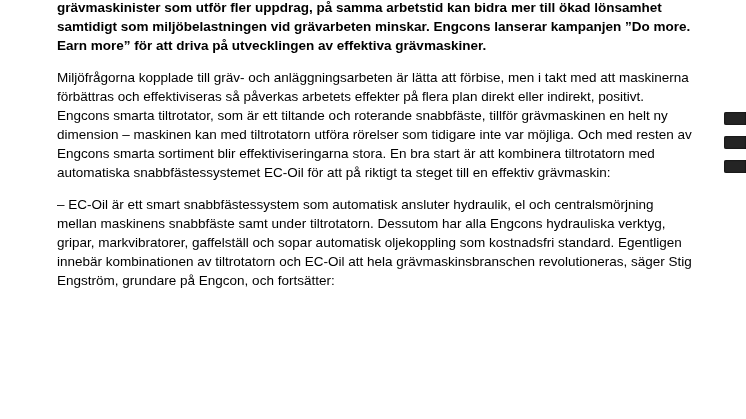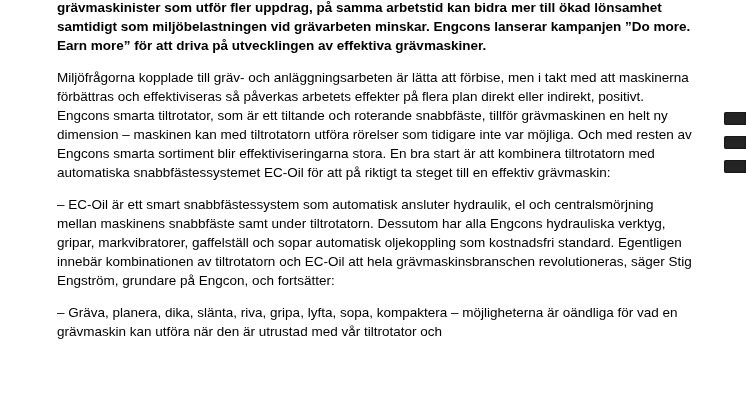--- a/index.html
+++ b/index.html
@@ -49,21 +49,20 @@
 </style>
 </head>
 <body>
 
 <div class="page">
 
   <div class="content">
     <p class="lead">grävmaskinister som utför fler uppdrag, på samma arbetstid kan bidra mer till ökad lönsamhet samtidigt som miljöbelastningen vid grävarbeten minskar. Engcons lanserar kampanjen ”Do more. Earn more” för att driva på utvecklingen av effektiva grävmaskiner.</p>
     <p>Miljöfrågorna kopplade till gräv- och anläggningsarbeten är lätta att förbise, men i takt med att maskinerna förbättras och effektiviseras så påverkas arbetets effekter på flera plan direkt eller indirekt, positivt. Engcons smarta tiltrotator, som är ett tiltande och roterande snabbfäste, tillför grävmaskinen en helt ny dimension – maskinen kan med tiltrotatorn utföra rörelser som tidigare inte var möjliga. Och med resten av Engcons smarta sortiment blir effektiviseringarna stora. En bra start är att kombinera tiltrotatorn med automatiska snabbfästessystemet EC-Oil för att på riktigt ta steget till en effektiv grävmaskin:</p>
     <p>– EC-Oil är ett smart snabbfästessystem som automatisk ansluter hydraulik, el och centralsmörjning mellan maskinens snabbfäste samt under tiltrotatorn. Dessutom har alla Engcons hydrauliska verktyg, gripar, markvibratorer, gaffelställ och sopar automatisk oljekoppling som kostnadsfri standard. Egentligen innebär kombinationen av tiltrotatorn och EC-Oil att hela grävmaskinsbranschen revolutioneras, säger Stig Engström, grundare på Engcon, och fortsätter:</p>
-    <p>– Gräva, planera, dika, slänta, riva, gripa, lyfta, sopa, kompaktera – möjligheterna är oändliga för vad en grävmaskin kan utföra när den är utrustad med vår tiltrotator och</p>
   </div>
 
   <div class="thumb-strip">
     <div class="thumb"></div>
     <div class="thumb"></div>
     <div class="thumb"></div>
   </div>
 
 </div>
 

